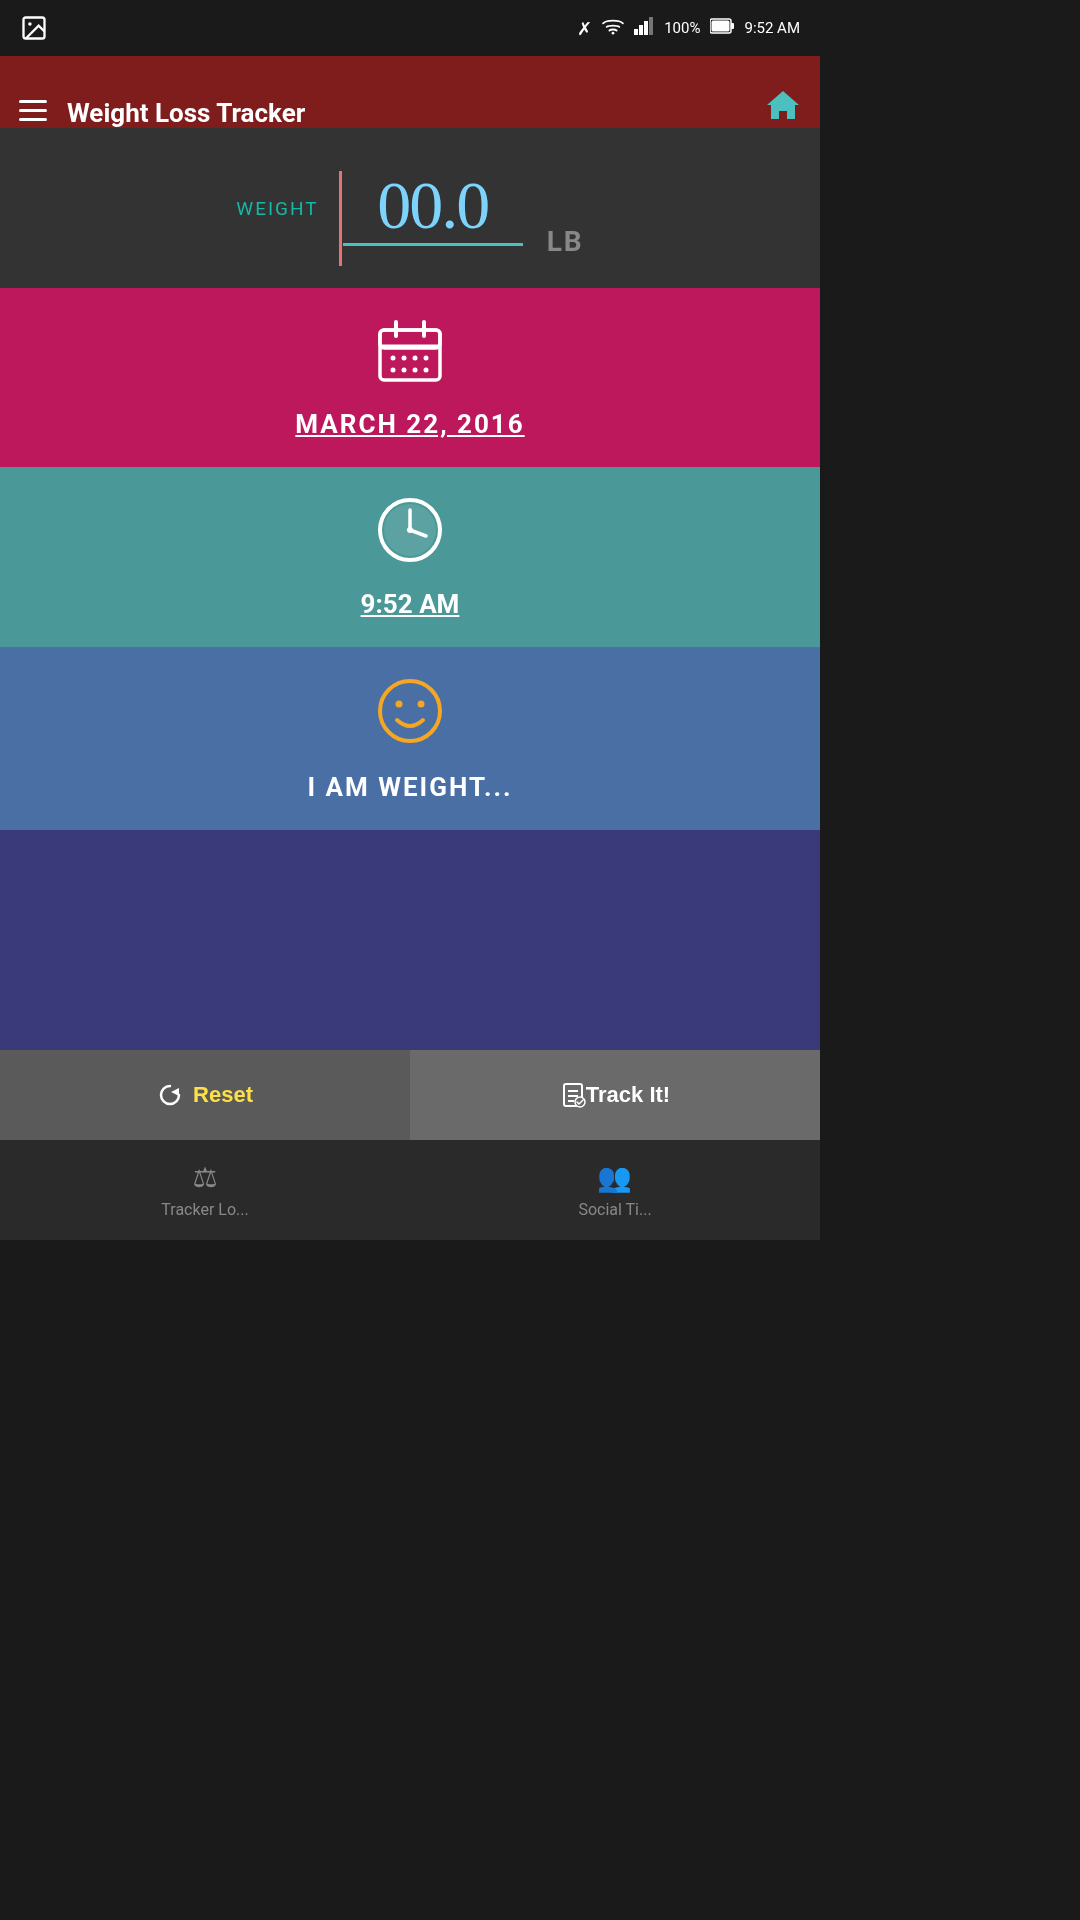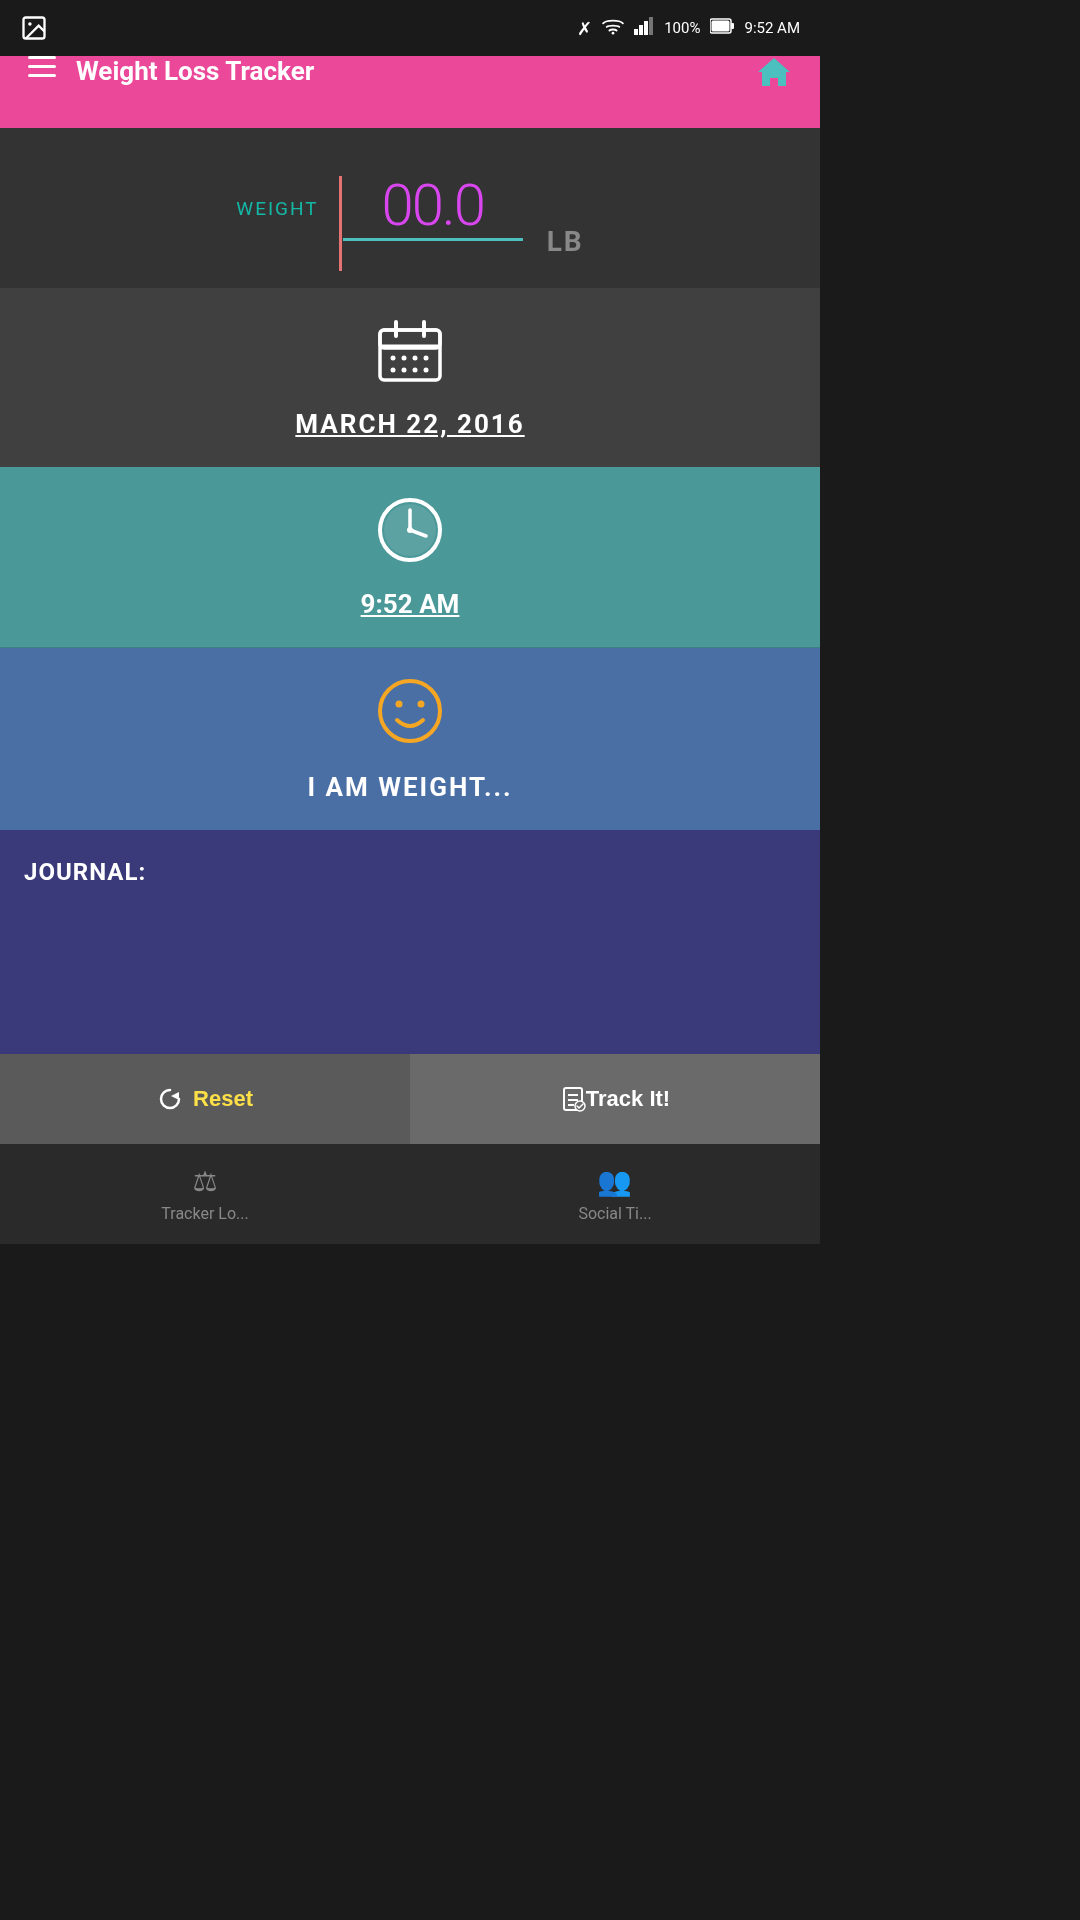--- a/index.html
+++ b/index.html
@@ -29,24 +29,24 @@
     .status-right {
       display: flex;
       align-items: center;
       gap: 10px;
       font-size: 15px;
       color: white;
     }
 
     
     .app-bar {
-      background: #ec4899;
-      display: flex;
-      align-items: flex-start;
-      padding: 0 28px;
+      background: #7f1d1d;
+      display: flex;
+      align-items: flex-end;
+      padding: 0 19px;
       height: 72px;
     }
     .menu-icon {
       color: white;
       font-size: 24px;
       margin-right: 20px;
       cursor: pointer;
     }
     .app-title {
       color: white;
@@ -83,43 +83,44 @@
     }
     .weight-cursor {
       position: absolute;
       top: 0;
       left: -4px;
       width: 3px;
       height: 95px;
       background: #e57373;
     }
     .weight-value {
-      font-size: 58px;
-      color: #d946ef;
+      font-size: 68px;
+      color: #7dd3fc;
       font-weight: 300;
       line-height: 1;
       letter-spacing: -2px;
+      font-family: Liberation Serif, serif;
     }
     .weight-underline {
       width: 180px;
       height: 3px;
       background: #4cbfbf;
       margin-top: 4px;
     }
     .weight-unit {
       color: #888;
       font-size: 28px;
       font-weight: bold;
       letter-spacing: 2px;
       align-self: flex-end;
     }
 
     
     .date-section {
-      background: #404040;
+      background: #be185d;
       display: flex;
       flex-direction: column;
       align-items: center;
       justify-content: center;
       padding: 28px 20px;
       border-bottom: 1px solid #4a9898;
       cursor: pointer;
     }
     .calendar-icon {
       color: white;
@@ -367,21 +368,20 @@
       <circle cx="35" cy="35" r="30" fill="none" stroke="#f5a623" stroke-width="4"></circle>
       <circle cx="24" cy="28" r="3.5" fill="#f5a623"></circle>
       <circle cx="46" cy="28" r="3.5" fill="#f5a623"></circle>
       <path d="M22 44 Q35 56 48 44" fill="none" stroke="#f5a623" stroke-width="4" stroke-linecap="round"></path>
     </svg>
   </span>
   <span class="feeling-text">I AM WEIGHT...</span>
 </div>
 
 <div class="journal-section">
-  <div class="journal-label">JOURNAL:</div>
   <textarea class="journal-input" style=""></textarea>
 </div>
 
 <div class="buttons-row">
   <button class="btn-reset">
     <svg width="26" height="26" viewBox="0 0 26 26" fill="white">
       <path d="M13 4 A9 9 0 1 0 22 13" fill="none" stroke="white" stroke-width="2.5" stroke-linecap="round"></path>
       <polygon points="22,6 22,14 14,10" fill="white"></polygon>
     </svg>
     <span>Reset</span>

